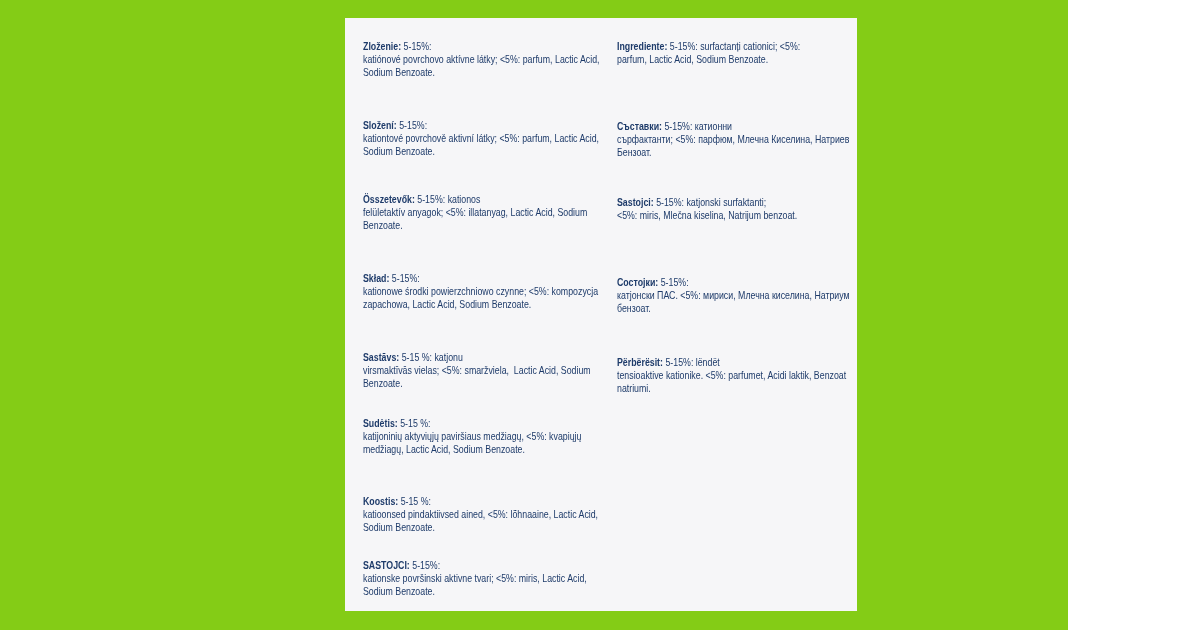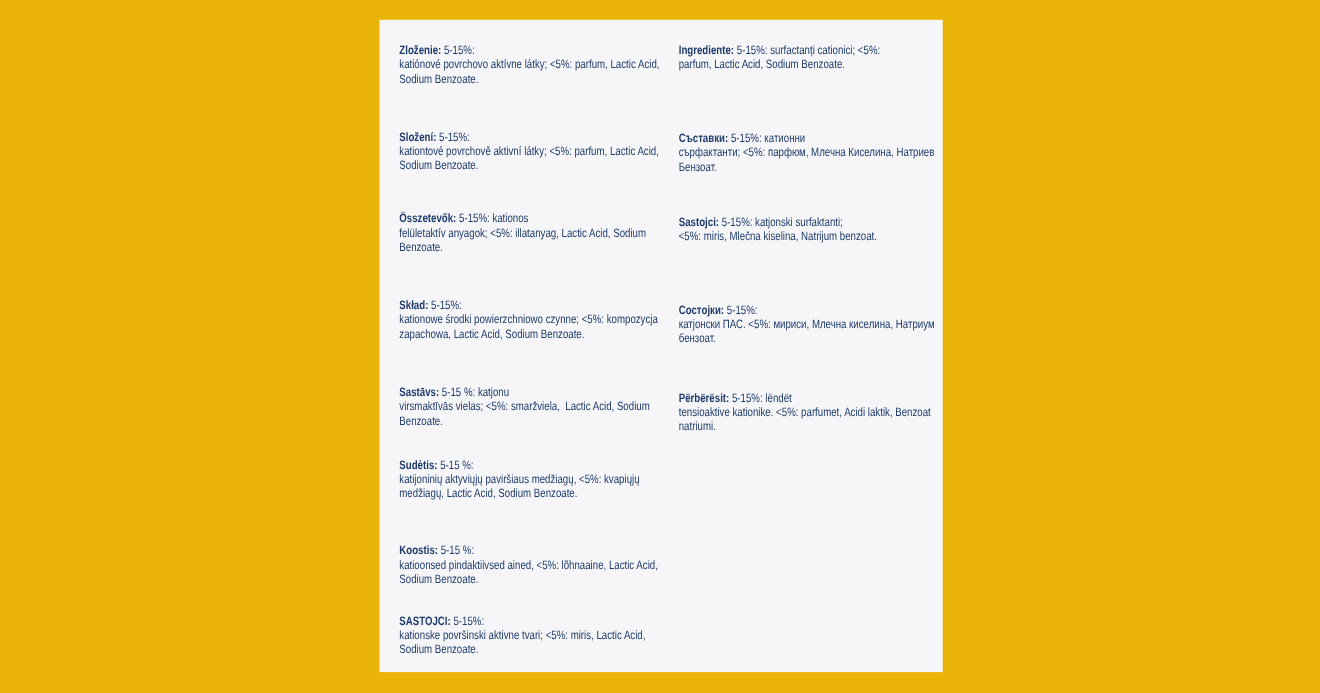--- a/index.html
+++ b/index.html
@@ -3,23 +3,23 @@
 <meta charset="utf-8">
 <style>
   html, body {
     margin: 0;
     padding: 0;
     background: #ffffff;
     font-family: "Liberation Sans", sans-serif;
   }
   .stage {
     position: relative;
-    width: 1200px;
+    width: 1068px;
     height: 630px;
-    background: #eab308;
+    background: #84cc16;
     overflow: hidden;
   }
   .label-panel {
     position: absolute;
     left: 345px;
     top: 18px;
     width: 512px;
     height: 593px;
     background: #f6f6f8;
   }

